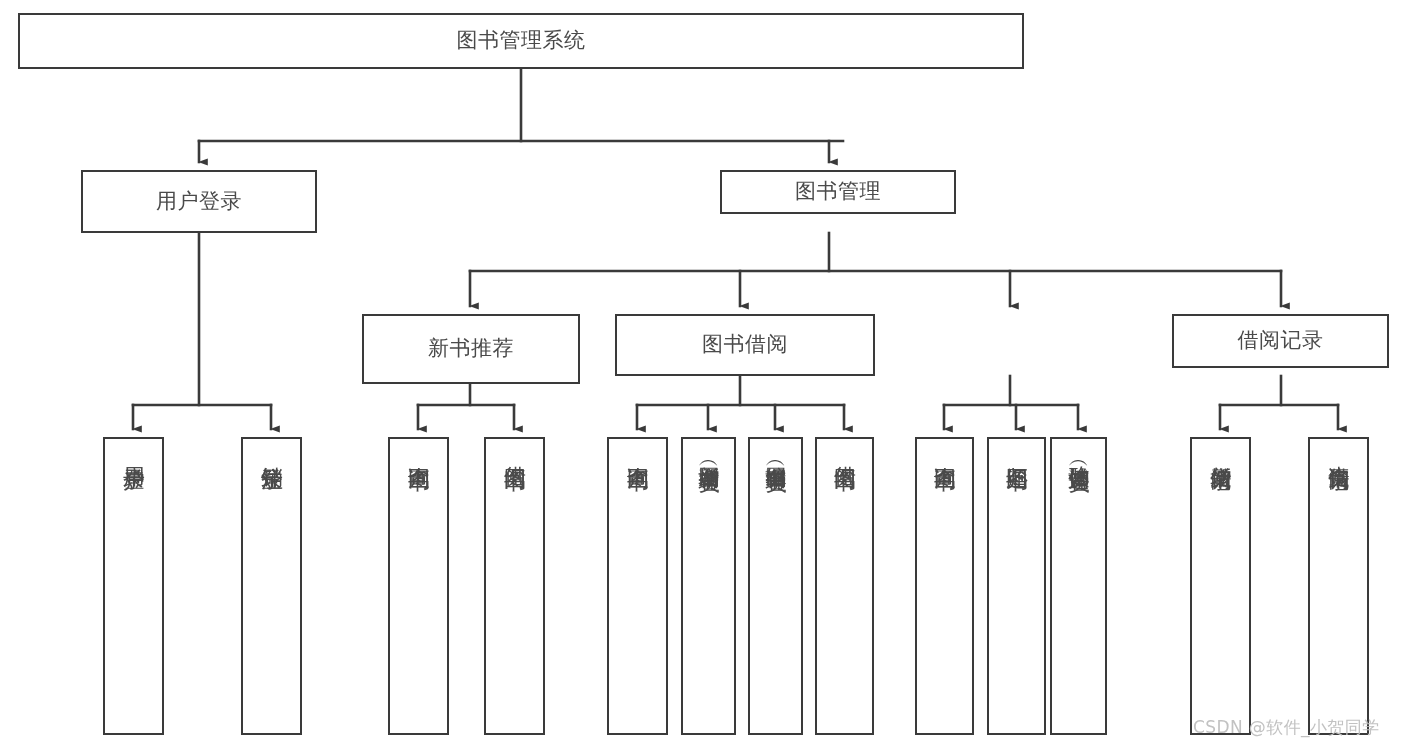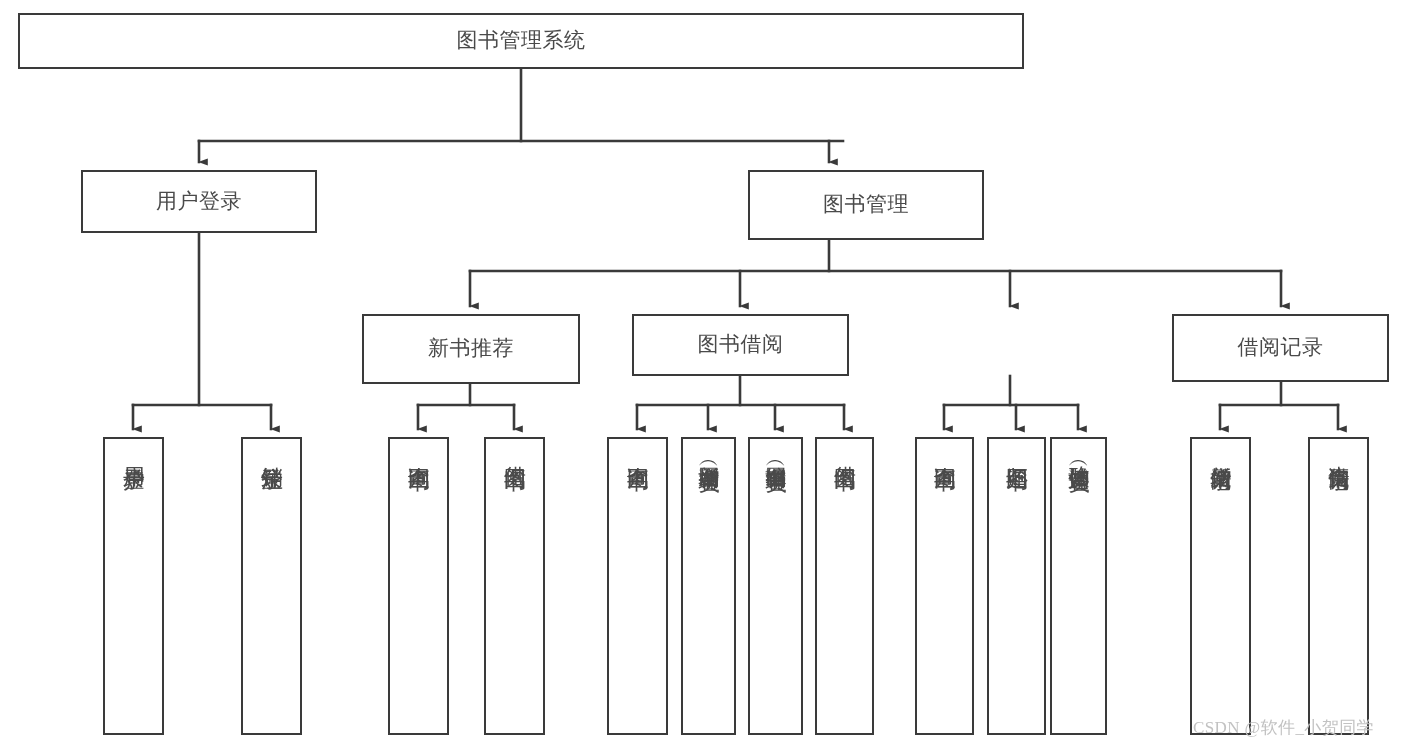--- a/index.html
+++ b/index.html
@@ -56,21 +56,20 @@
   .node.vert.tall .label {
     font-size: 21px;
     line-height: 1.18;
   }
   .watermark {
     position: absolute;
     font-size: 17px;
     color: #c2c2c2;
     white-space: nowrap;
     letter-spacing: 0.4px;
-    font-family: Liberation Serif, serif;
   }
 </style>
 </head>
 <body>
 
 <div id="canvas">
 
   <svg id="edges" viewBox="0 0 1405 747" xmlns="http://www.w3.org/2000/svg">
     <defs>
       <marker id="arrow" viewBox="0 0 10 12" refX="5" refY="11" markerWidth="8" markerHeight="10" orient="auto-start-reverse" markerUnits="userSpaceOnUse">
@@ -121,31 +120,31 @@
     </g>
   </svg>
 
   <div class="node horiz" style="left:18px; top:13px; width:1006px; height:56px;">
     <span class="label">图书管理系统</span>
   </div>
 
   <div class="node horiz" style="left:81px; top:170px; width:236px; height:63px;">
     <span class="label">用户登录</span>
   </div>
-  <div class="node horiz" style="left:748px; top:170px; width:236px; height:70px;">
+  <div class="node horiz" style="left:720px; top:170px; width:236px; height:44px;">
     <span class="label">图书管理</span>
   </div>
 
   <div class="node horiz" style="left:362px; top:314px; width:218px; height:70px;">
     <span class="label">新书推荐</span>
   </div>
-  <div class="node horiz" style="left:632px; top:314px; width:217px; height:62px;">
+  <div class="node horiz" style="left:615px; top:314px; width:260px; height:62px;">
     <span class="label">图书借阅</span>
   </div>
-  <div class="node horiz" style="left:1172px; top:314px; width:217px; height:68px;">
+  <div class="node horiz" style="left:1172px; top:314px; width:217px; height:54px;">
     <span class="label">借阅记录</span>
   </div>
 
   <div class="node vert" style="left:103px; top:437px; width:61px; height:298px;">
     <span class="label">用户登录</span>
   </div>
   <div class="node vert" style="left:241px; top:437px; width:61px; height:298px;">
     <span class="label">注销登录</span>
   </div>
 

